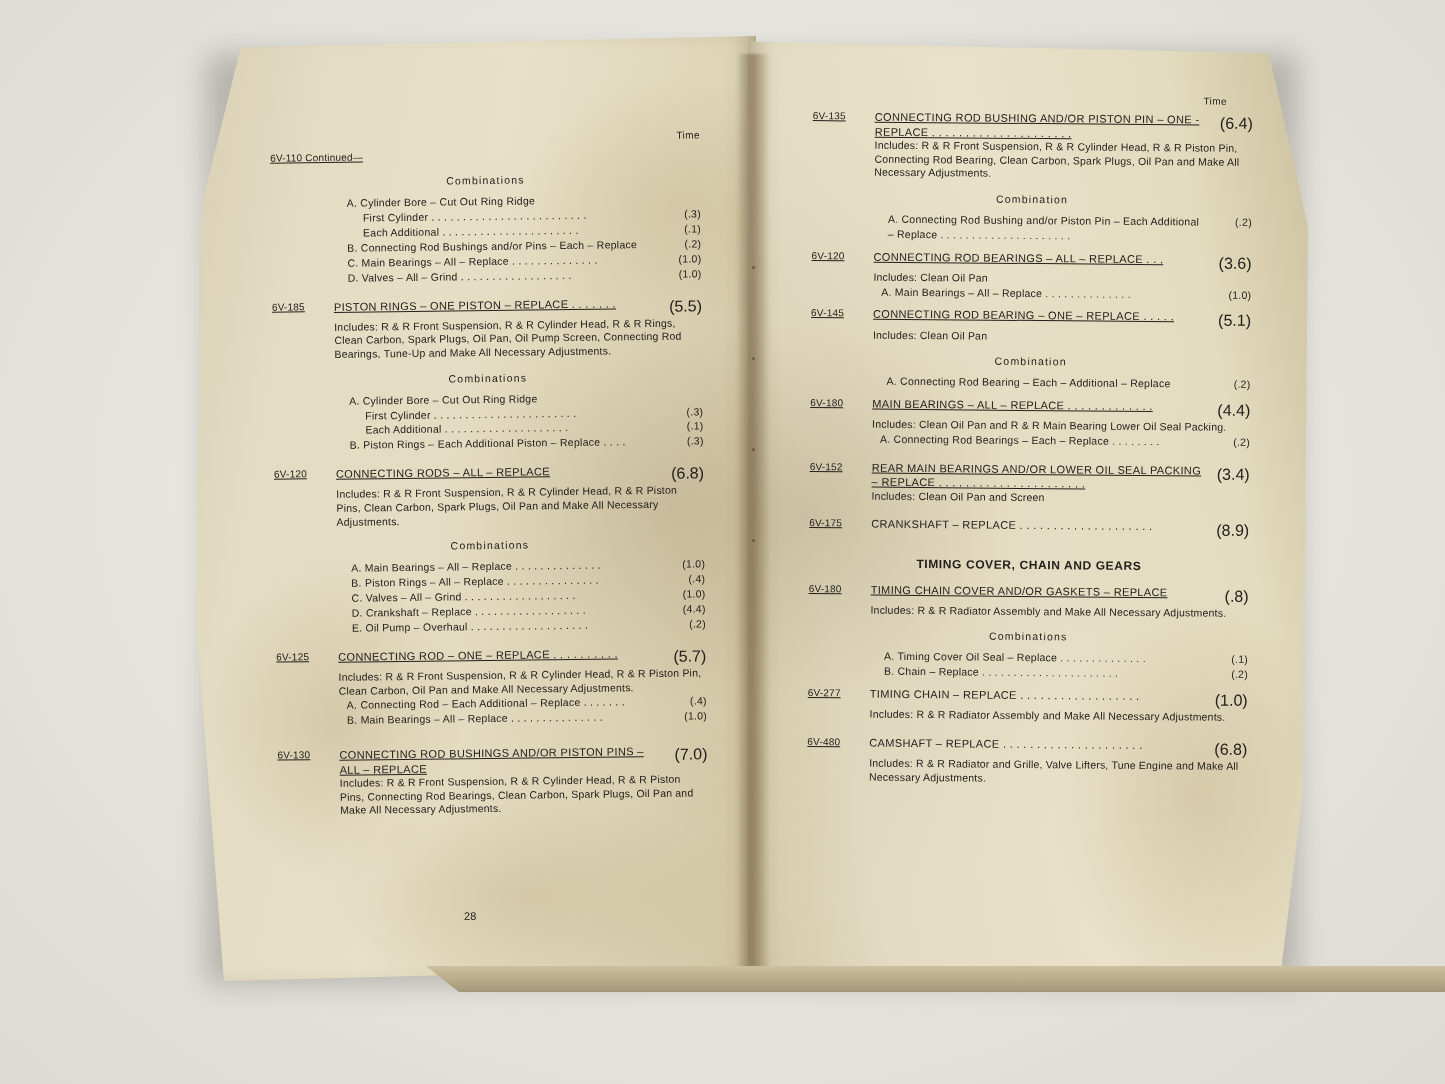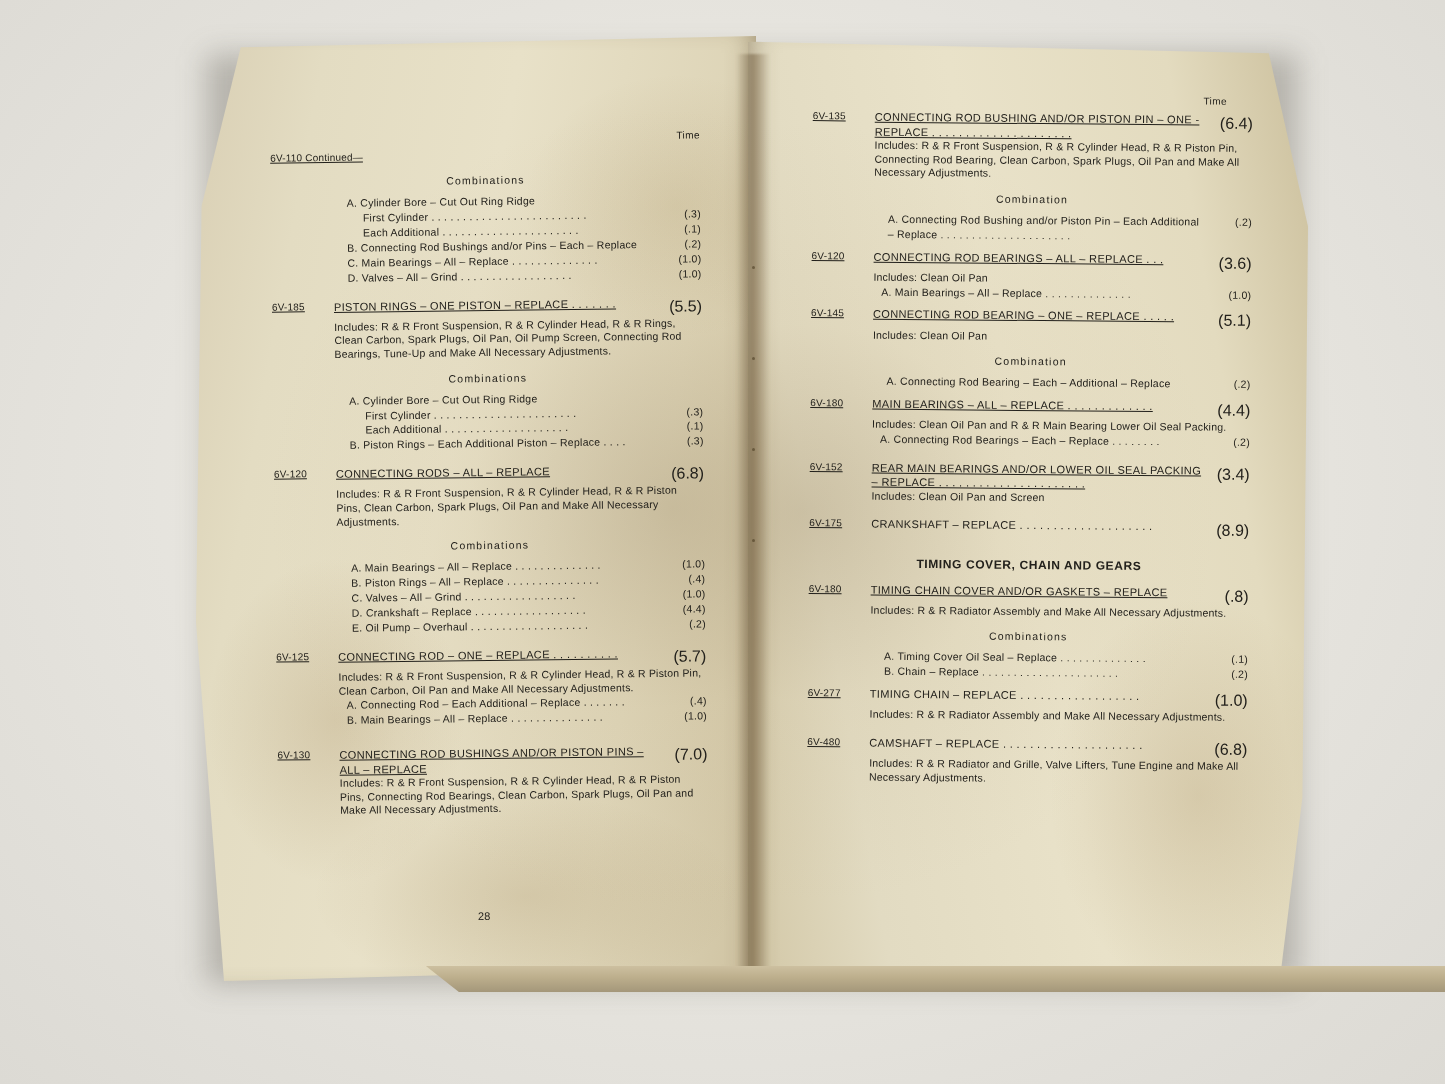--- a/index.html
+++ b/index.html
@@ -183,21 +183,21 @@
     margin: 18px 0 12px 0;
   }
   .gap-s { height: 8px; }
   .gap-m { height: 14px; }
   .gap-l { height: 20px; }
   .folio {
     position: absolute;
     font-size: 11px;
     color: #2a2722;
   }
-  .folio-l { left: 282px; top: 874px; }
+  .folio-l { left: 268px; top: 874px; }
 
   .tilt-l { transform: rotate(-0.7deg); }
   .tilt-r { transform: rotate(0.5deg); }
 </style>
 </head>
 <body>
 
 <div class="scene">
   <div class="book">
     <div class="book-shadow"></div>

